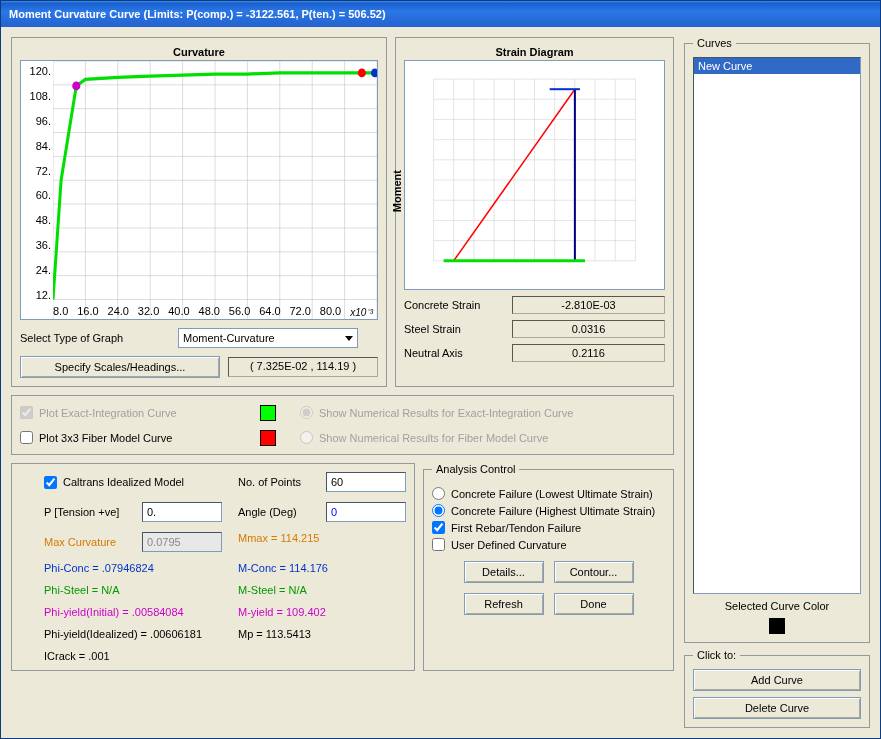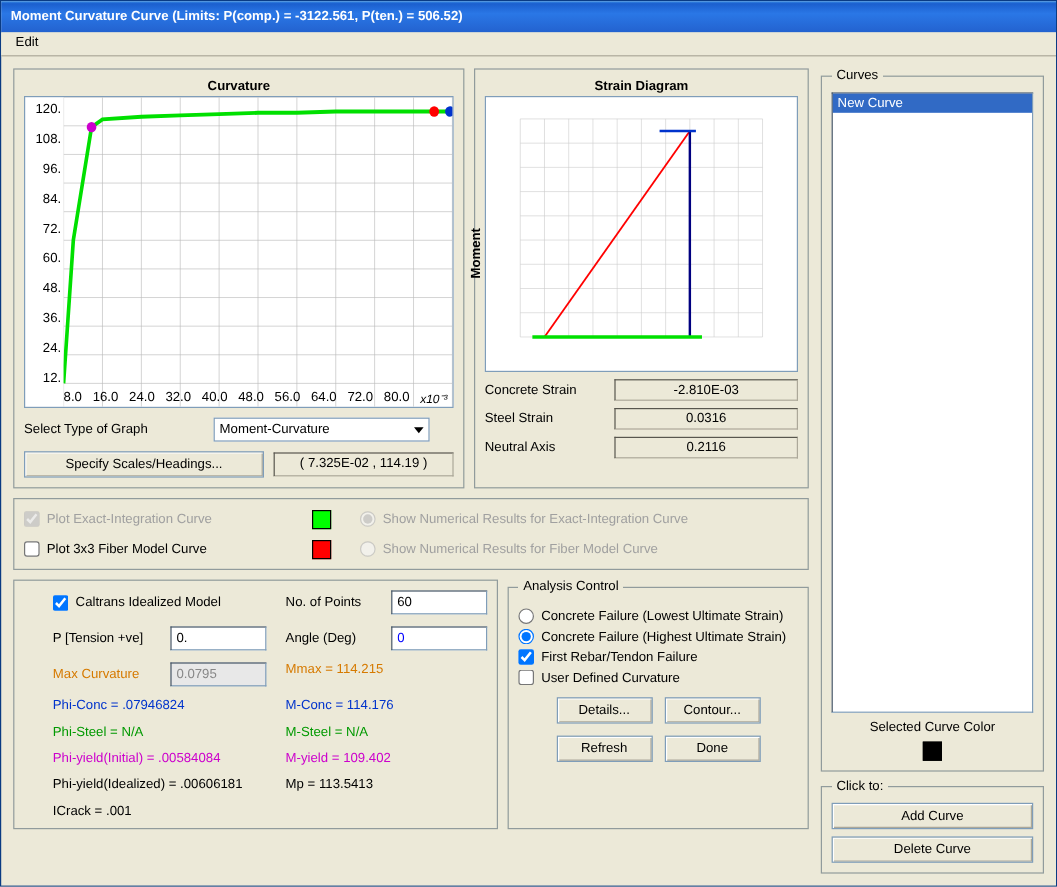--- a/index.html
+++ b/index.html
@@ -63,23 +63,20 @@
 
 .selColorRow { display: flex; align-items: center; gap: 6px; }
 .chev { width:0; height:0; border-left:4px solid transparent; border-right:4px solid transparent; border-top:5px solid #000; }
 </style>
 </head>
 <body>
 
 <div class="window">
   <div class="titlebar">
     <span>Moment Curvature Curve (Limits:  P(comp.) = -3122.561, P(ten.) = 506.52)</span>
-  </div>
-  <div class="menubar">
-    <span class="menuitem">Edit</span>
   </div>
 
   <div class="client">
     <div class="leftcol">
 
       <div class="row1">
 
         <fieldset class="gbox curvPanel">
           <div class="plotTitle">Curvature</div>
           <div class="plotWrap" style="height:260px;">

